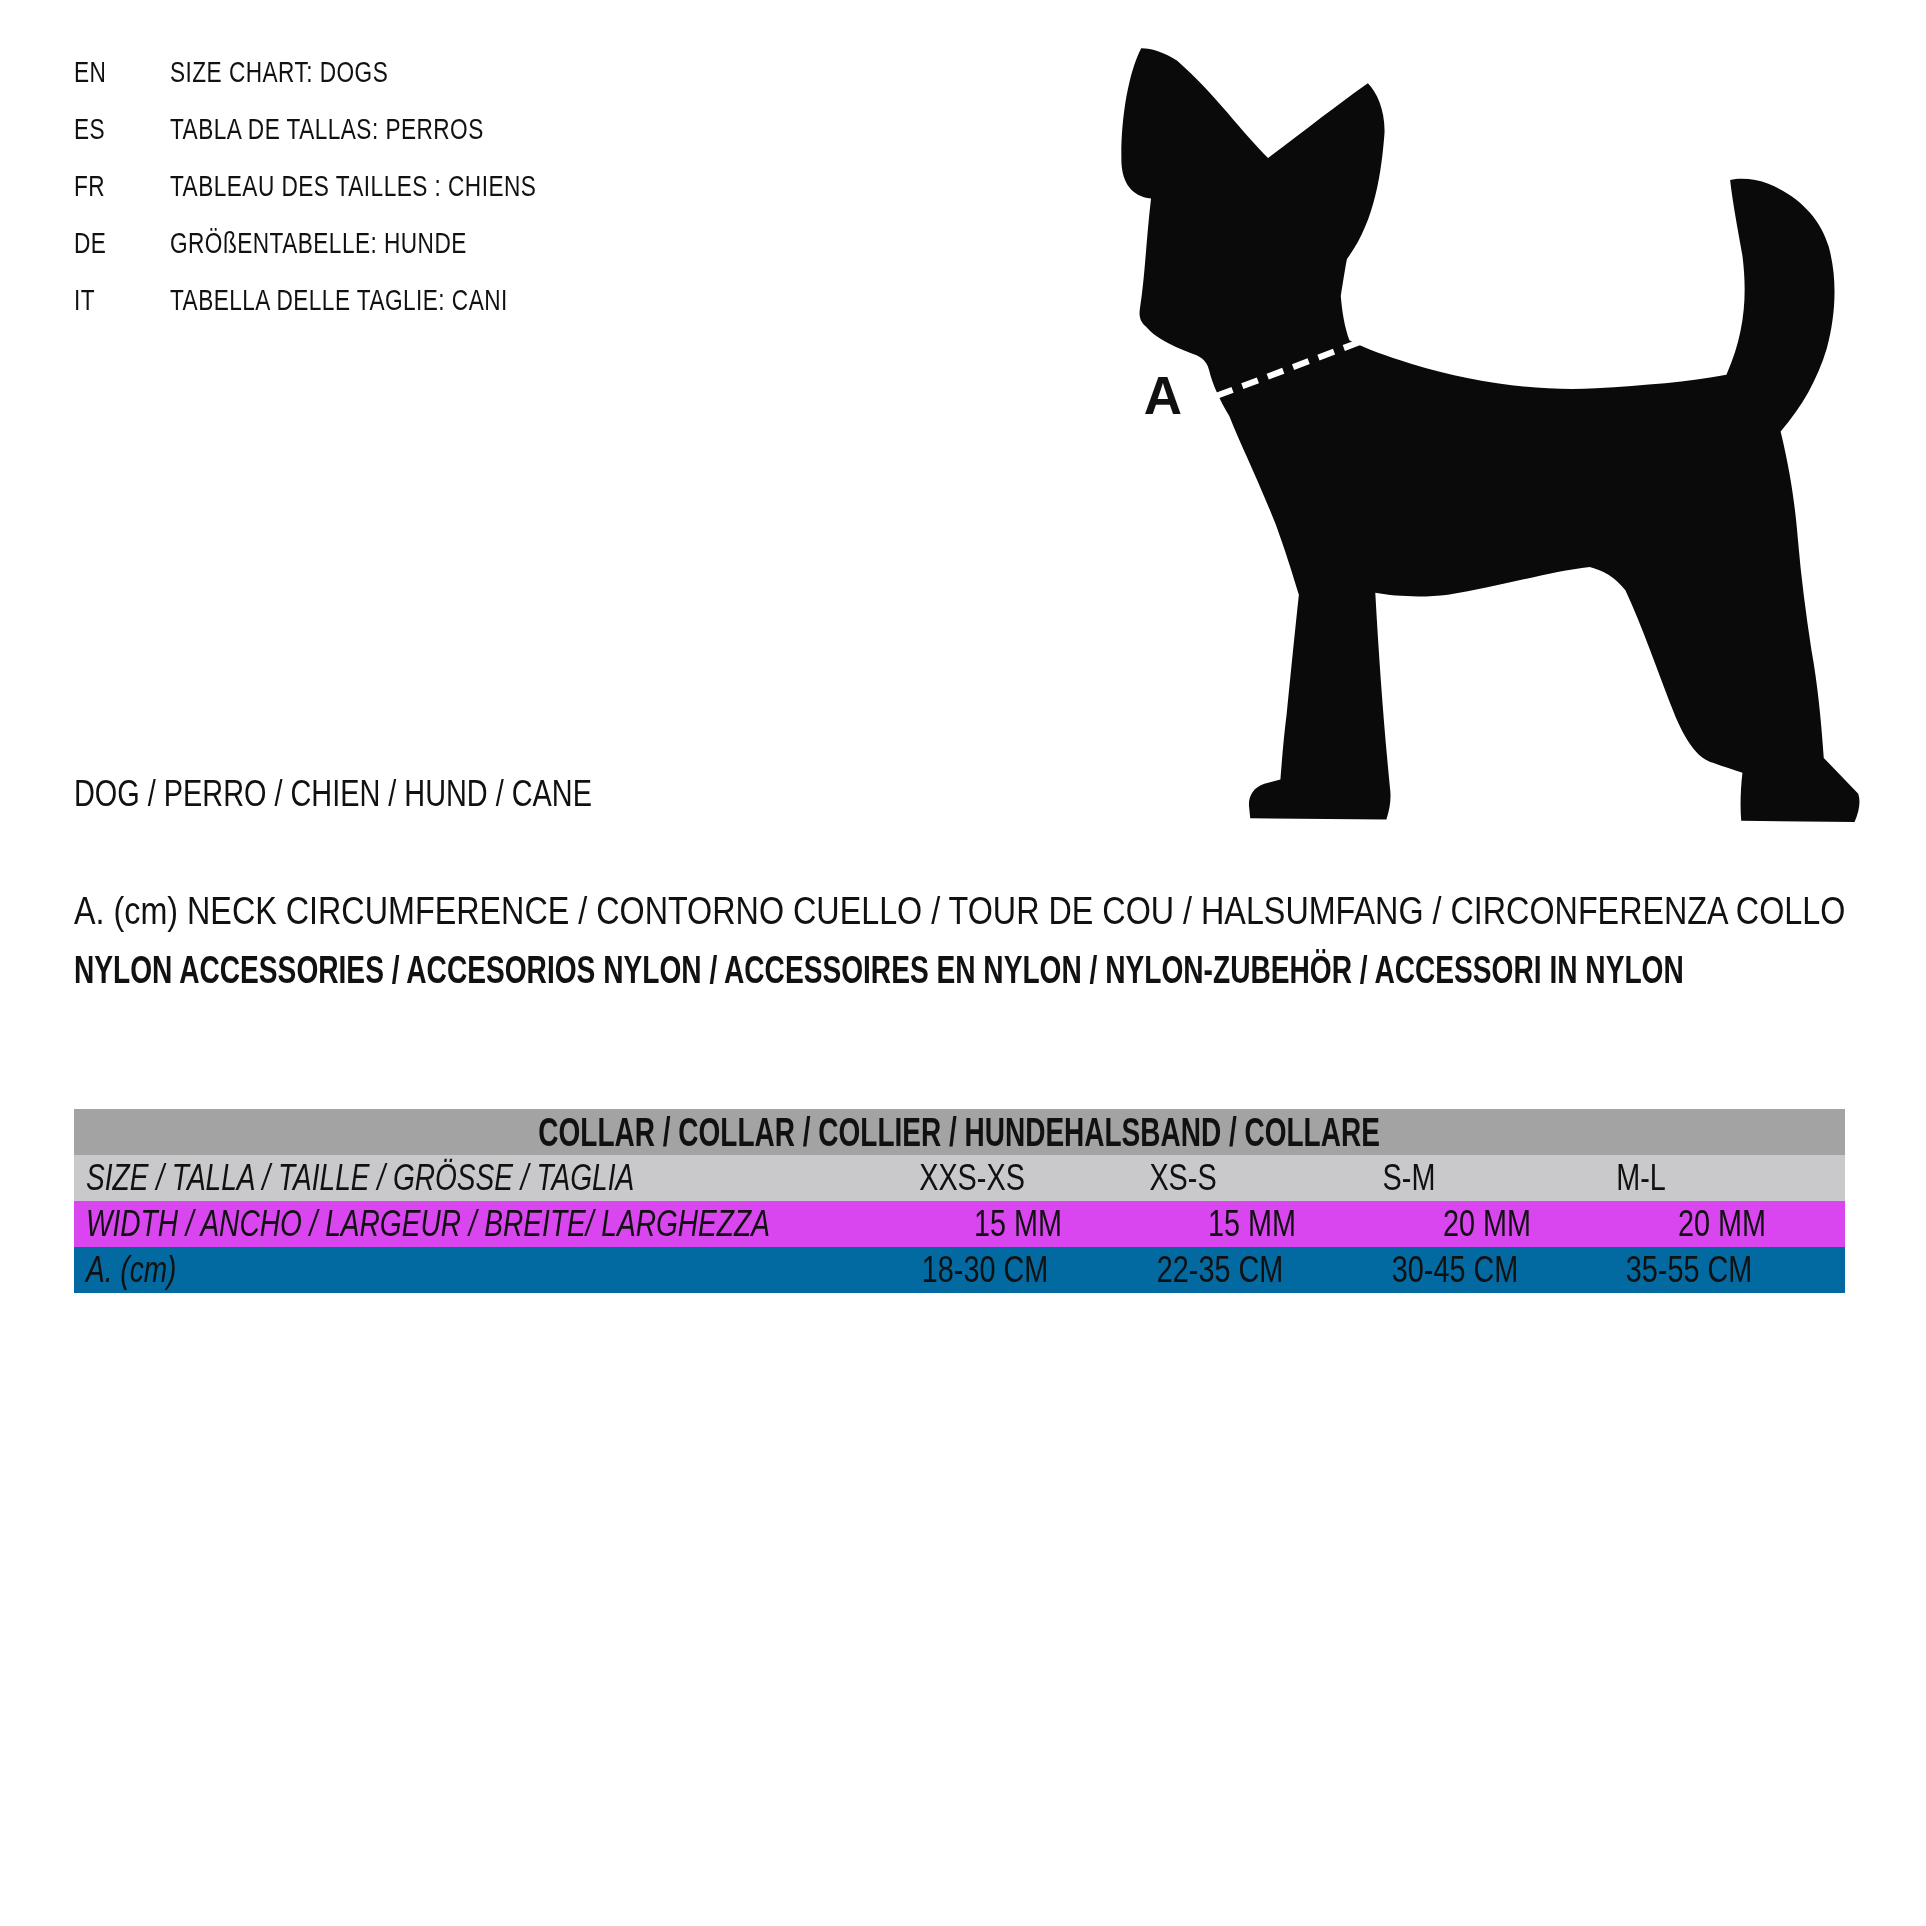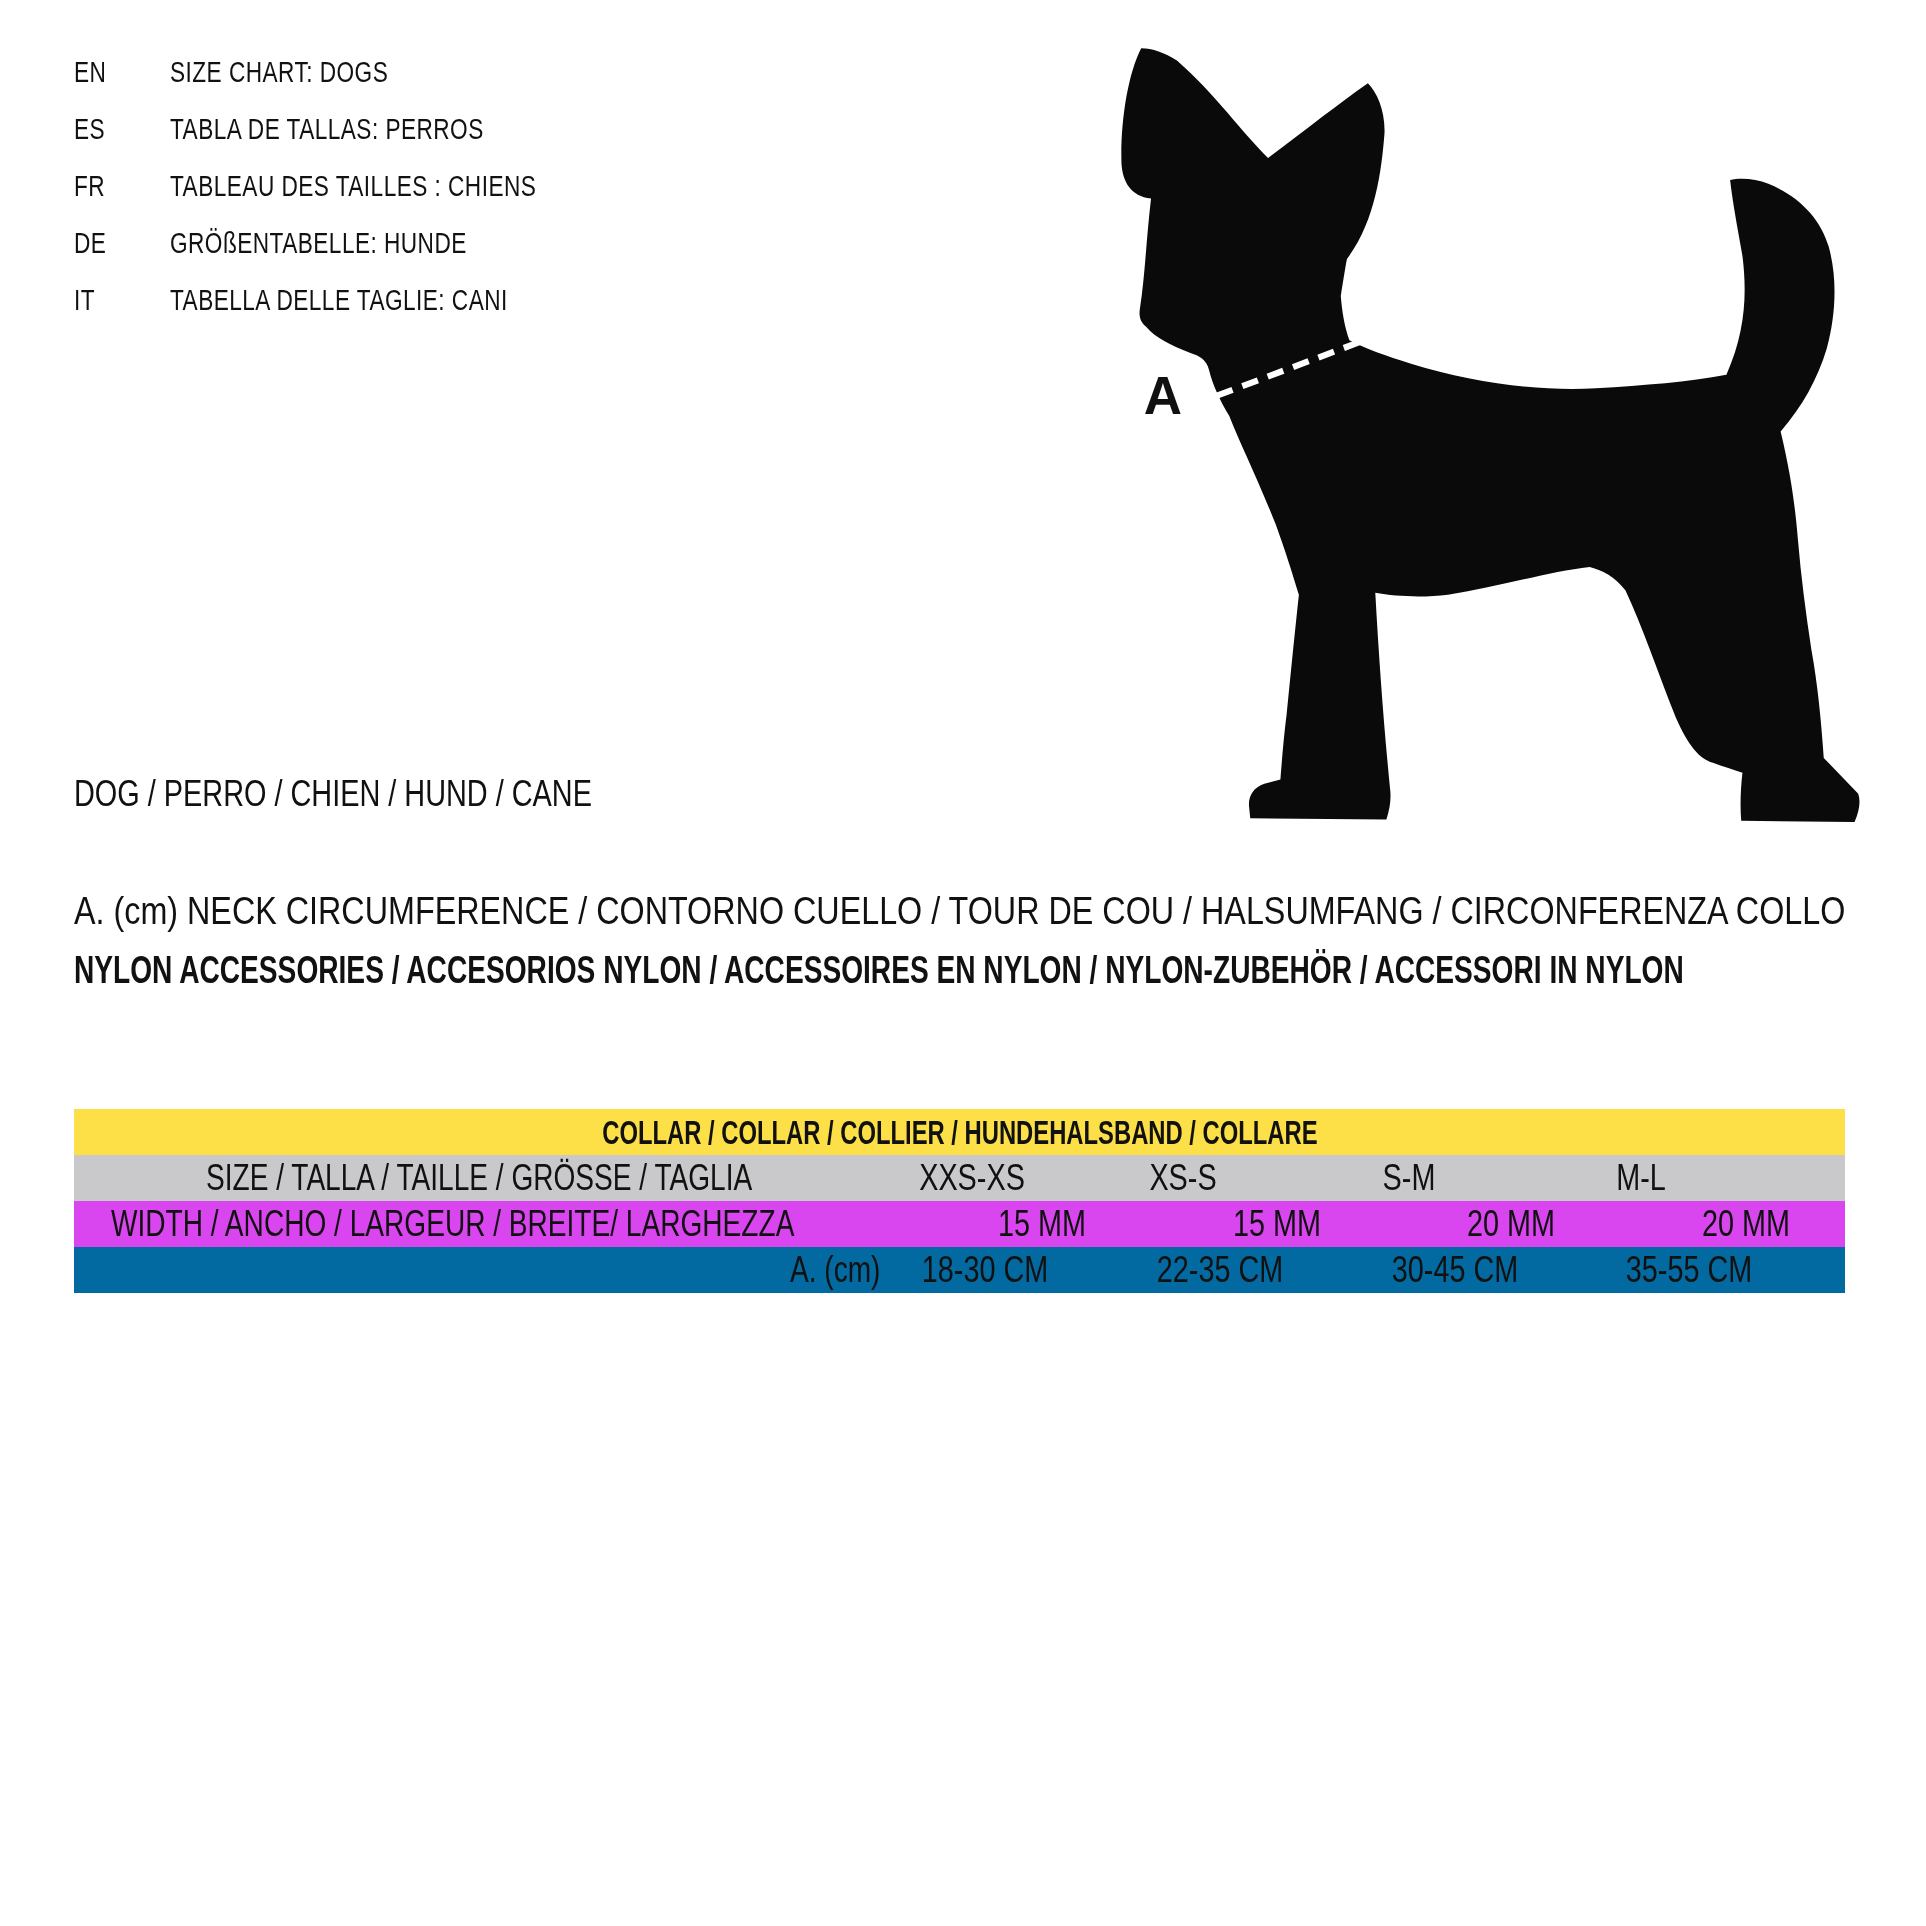--- a/index.html
+++ b/index.html
@@ -21,25 +21,25 @@
   .lang-code{width:96px;flex:0 0 96px;}
   
   .dog-figure{position:absolute;left:1103px;top:37px;width:807px;height:795px;}
   
   .dog-caption{position:absolute;left:74px;top:773px;font-size:37px;}
   .note-measure{position:absolute;left:74px;top:890px;font-size:38px;}
   .note-material{position:absolute;left:74px;top:949px;font-size:38px;font-weight:bold;}
   
   .size-table{position:absolute;left:74px;top:1109px;width:1771px;font-size:36px;}
   .t-row{display:flex;height:46px;align-items:center;}
-  .t-row.title{background:#fde047;justify-content:center;font-size:34px;}
+  .t-row.title{background:#a3a3a3;justify-content:center;font-size:40px;}
   .t-row.head{background:#C9C9CB;}
   .t-row.plain{background:#d946ef;}
   .t-row.alt{background:#0369a1;}
-  .t-label{flex:0 0 47%;padding-left:37px;box-sizing:border-box;text-align:right;}
+  .t-label{flex:0 0 47%;padding-left:12px;box-sizing:border-box;text-align:left;font-style:italic;}
   .t-val{flex:0 0 13.25%;text-align:left;}
 </style>
 </head>
 <body>
 
 <div class="page">
 
   <div class="lang-list">
     <div class="lang-row">
       <span class="lang-code"><span class="cx">EN</span></span>

